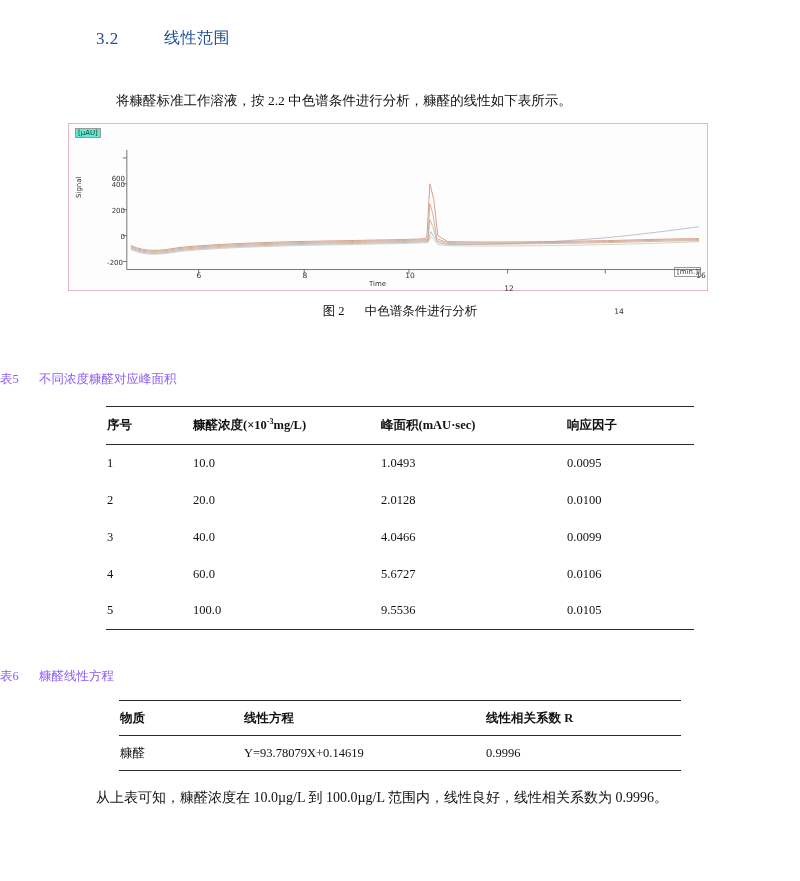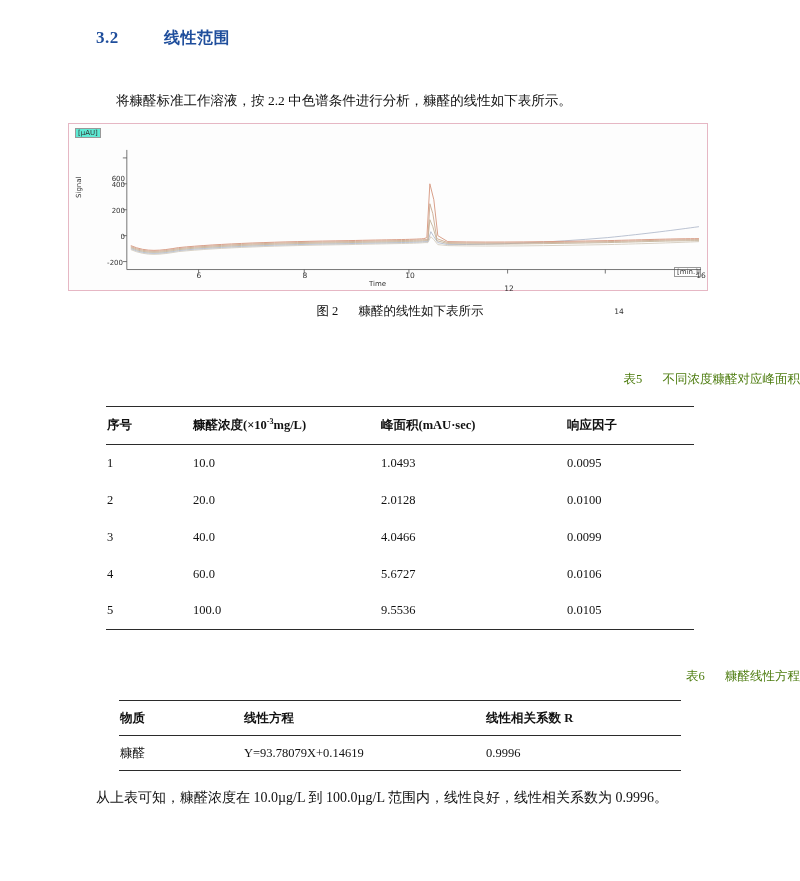--- a/index.html
+++ b/index.html
@@ -15,23 +15,23 @@
   }
 
   .page { position: relative; width: 800px; height: 881px; }
 
   
   .heading {
     position: absolute;
     left: 96px;
     top: 28px;
     display: flex;
-    align-items: flex-start;
+    align-items: flex-end;
     color: #1f4e9c;
-    font-weight: bold;
+    font-weight: normal;
     font-size: 17px;
     letter-spacing: 0.5px;
   }
   .heading .num { width: 68px; }
   .heading .txt { font-family: "DejaVu Sans", sans-serif; font-size: 16px; }
 
   
   .para {
     position: absolute;
     font-size: 13.5px;
@@ -105,23 +105,23 @@
     text-align: center;
     font-size: 12.5px;
     color: #111;
   }
   .fig-caption .gap { display: inline-block; width: 14px; }
 
   
   .tbl-caption {
     position: absolute;
     width: 800px;
-    text-align: right;
+    text-align: left;
     font-size: 12.5px;
-    color: #4d7c0f;
+    color: #8b5cf6;
   }
   .tbl-caption .gap { display: inline-block; width: 14px; }
   .cap5 { top: 371px; }
   .cap6 { top: 668px; }
 
   table.doc {
     position: absolute;
     border-collapse: collapse;
     font-size: 12.5px;
   }
@@ -247,21 +247,21 @@
                L360,116 L362,80 L365,90 L369,115 L380,119 C430,120 480,119 540,118 C580,117 610,116 632,116" fill="none" stroke="#c9a98f" stroke-width="0.9"></path>
 
       <path d="M62,122 C78,129 92,127 110,124 C150,120 210,118 280,117 C320,116 345,116 356,115
                L359,114 L362,60 L366,76 L370,112 L380,118 C430,119 480,118 540,117 C580,116 610,115 632,115" fill="none" stroke="#d9a08a" stroke-width="1"></path>
     </svg>
   </div>
 
   <div class="fig-caption">
     <span>图 2</span>
     <span class="gap"></span>
-    <span>糠醛的线性如下表所示</span>
+    <span>中色谱条件进行分析</span>
   </div>
 
   <div class="tbl-caption cap5">
     <span>表5</span>
     <span class="gap"></span>
     <span>不同浓度糠醛对应峰面积</span>
   </div>
 
   <table class="doc" id="table5">
     <colgroup>

